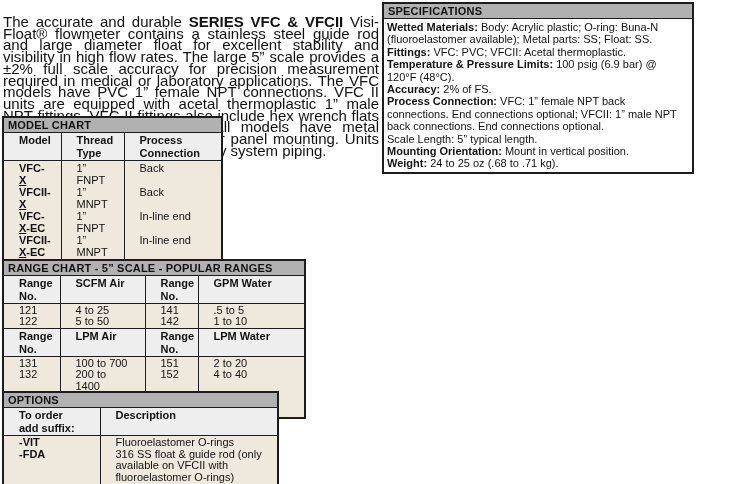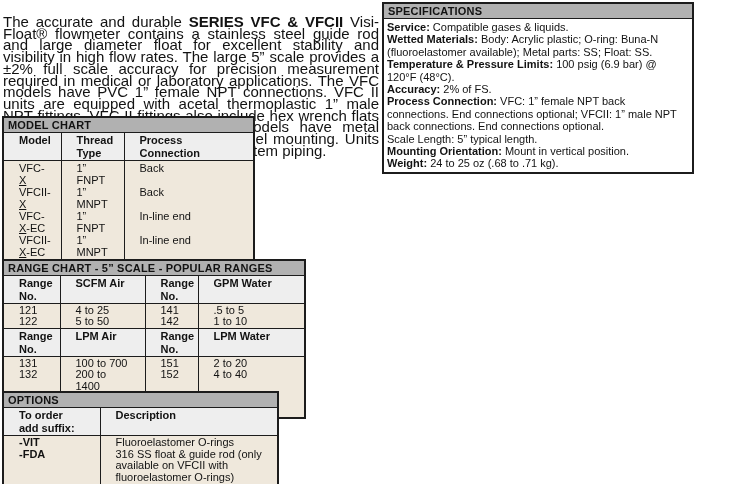--- a/index.html
+++ b/index.html
@@ -41,22 +41,22 @@
   tr.head td {
     background:#eeeeee; font-weight:bold;
     border-bottom:1px solid #1c1c1c;
     line-height:13px; padding-top:1px;
   }
   tr.head.mid td { border-top:1px solid #1c1c1c; }
   tr.data td { line-height:12px; }
   tr.data.first td { padding-top:1px; }
   tr.data.last td { padding-bottom:2px; }
 
-  .model-chart { left:2px; top:116px; width:253px; }
-  .model-chart td.c-model { font-weight:normal; }
+  .model-chart { left:2px; top:116px; width:221px; }
+  .model-chart td.c-model { font-weight:bold; }
   .u-x { text-decoration:underline; }
   .chart-footer {
     border-top:1px solid #1c1c1c;
     padding:1px 3px 2px 3px; line-height:12.3px;
   }
 
   .range-chart { left:2px; top:259px; width:304px; }
   .range-chart tr.data td { line-height:11.4px; }
 
   .options-chart { left:2px; top:391px; width:277px; }
@@ -64,22 +64,22 @@
   .options-chart td.c-suffix { font-weight:bold; }
 </style>
 </head>
 <body>
 
 <p class="intro"><span>The accurate and durable </span><b>SERIES VFC &amp; VFCII</b><span> Visi-Float® flowmeter contains a stainless steel guide rod and large diameter float for excellent stability and visibility in high flow rates. The large 5” scale provides a ±2% full scale accuracy for precision measurement required in medical or laboratory applications. The VFC models have PVC 1” female NPT connections. VFC II units are equipped with acetal thermoplastic 1” male NPT fittings. VFC II fittings also include hex wrench flats to prevent stripped threads. All models have metal mounting inserts on the back for panel mounting. Units may also be supported directly by system piping.</span></p>
 
 <div class="panel specs">
   <div class="title-bar">SPECIFICATIONS</div>
   <div class="specs-body">
-    <div class="spec-line"><b>Service:</b><span> Compatible gases &amp; liquids.</span></div>
     <div class="spec-line"><b>Wetted Materials:</b><span> Body: Acrylic plastic; O-ring: Buna-N (fluoroelastomer available); Metal parts: SS; Float: SS.</span></div>
+    <div class="spec-line"><b>Fittings:</b><span> VFC: PVC; VFCII: Acetal thermoplastic.</span></div>
     <div class="spec-line"><b>Temperature &amp; Pressure Limits:</b><span> 100 psig (6.9 bar) @ 120°F (48°C).</span></div>
     <div class="spec-line"><b>Accuracy:</b><span> 2% of FS.</span></div>
     <div class="spec-line"><b>Process Connection:</b><span> VFC: 1” female NPT back connections. End connections optional; VFCII: 1” male NPT back connections. End connections optional.</span></div>
     <div class="spec-line"><b></b><span>Scale Length: 5” typical length.</span></div>
     <div class="spec-line"><b>Mounting Orientation:</b><span> Mount in vertical position.</span></div>
     <div class="spec-line"><b>Weight:</b><span> 24 to 25 oz (.68 to .71 kg).</span></div>
   </div>
 </div>
 
 <div class="panel chart model-chart">

